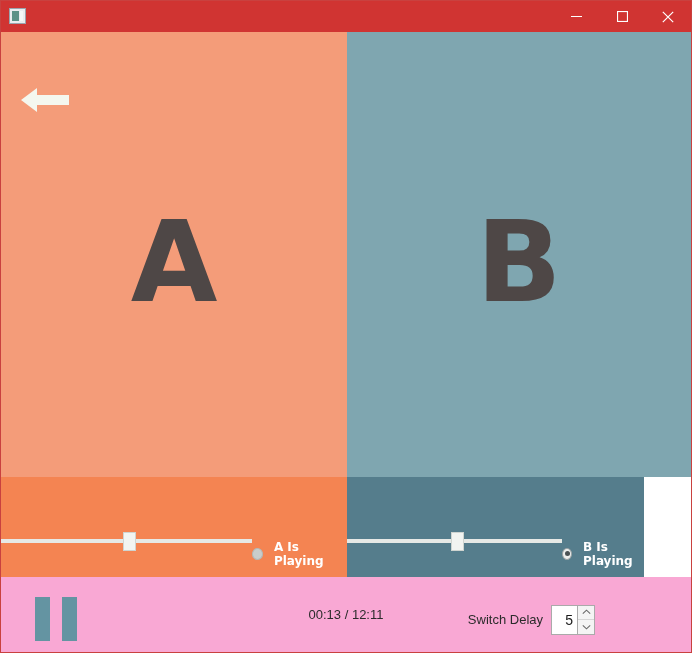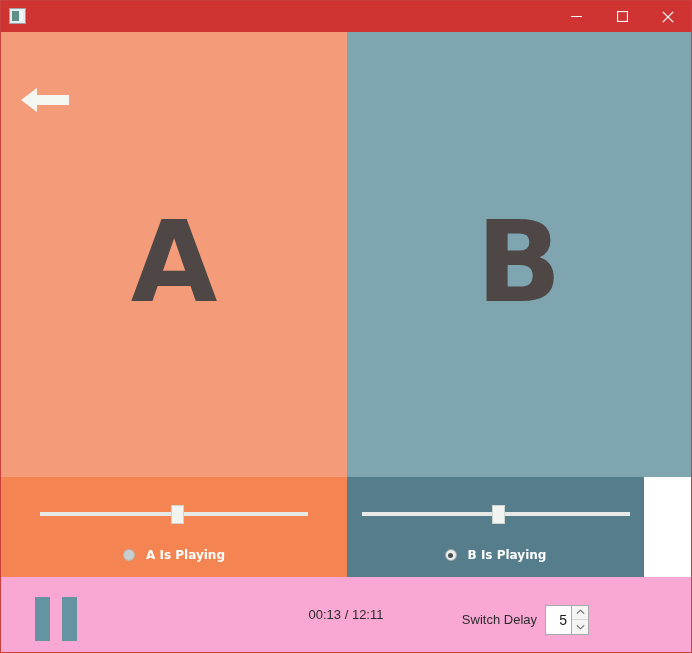--- a/index.html
+++ b/index.html
@@ -103,21 +103,21 @@
   }
 
   
   .strips {
     display: flex;
     height: 100px;
   }
   .strip {
     position: relative;
     display: flex;
-    flex-direction: column;
+    flex-direction: row;
     align-items: center;
     justify-content: flex-start;
     padding-top: 28px;
     box-sizing: border-box;
   }
   .strip-a {
     width: 346px;
     background: #f48452;
   }
   .strip-b {
@@ -216,21 +216,21 @@
     left: 0;
     right: 0;
     text-align: center;
     font-family: "Liberation Sans", sans-serif;
     font-size: 13px;
     color: #2b2b2b;
     user-select: none;
   }
   .delay-group {
     position: absolute;
-    right: 102px;
+    right: 96px;
     display: flex;
     align-items: center;
     margin-top: 10px;
   }
   .delay-label {
     font-family: "Liberation Sans", sans-serif;
     font-size: 13px;
     color: #2b2b2b;
     margin-right: 8px;
     user-select: none;

